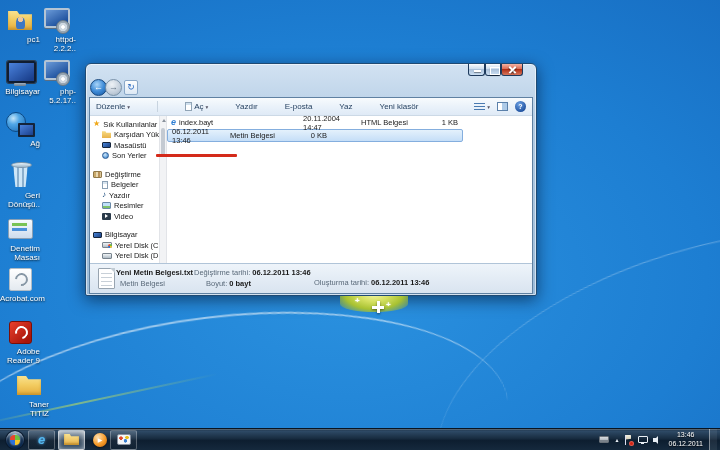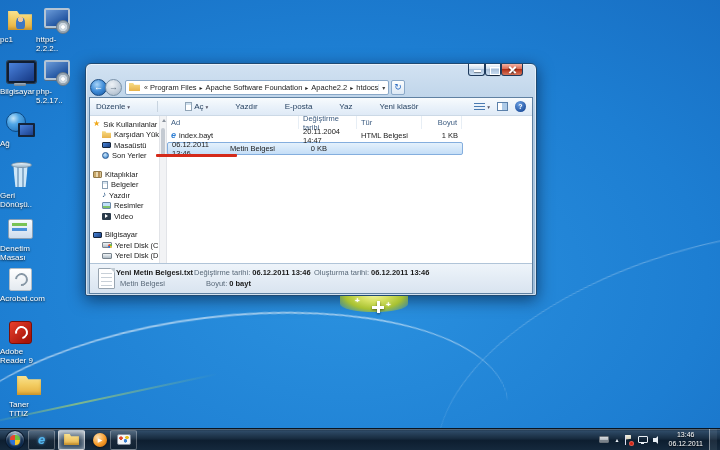--- a/index.html
+++ b/index.html
@@ -13,21 +13,21 @@
     border-top:2px solid rgba(255,255,255,.55); transform:rotate(-7deg); filter:blur(.6px); }
   .arc2 { position:absolute; left:430px; top:240px; width:620px; height:320px; border-radius:50%;
     border-top:1.5px solid rgba(255,255,255,.30); transform:rotate(-14deg); filter:blur(.7px); }
   .greenline { position:absolute; left:-20px; top:398px; width:240px; height:2px; transform:rotate(-12deg);
     background:linear-gradient(90deg, rgba(200,225,70,0), rgba(205,230,80,.55) 40%, rgba(200,225,70,0)); }
   .glow { position:absolute; left:340px; top:296px; width:68px; height:16px; border-radius:0 0 50% 50%;
     background:radial-gradient(ellipse at 50% -10%, #f0f4a0 0%, #d4e060 30%, #a8c232 60%, rgba(130,170,30,0) 95%); }
   .sparkle { position:absolute; color:#fff; font-size:8px; font-weight:bold; text-shadow:0 0 2px #fff; }
 
   
-  .dicon { position:absolute; width:40px; text-align:left; }
+  .dicon { position:absolute; width:40px; text-align:right; }
   .dg { position:relative; width:32px; height:28px; margin:0 auto; }
   .dlabel { margin-top:1px; font-size:8px; line-height:1.15; color:#fff; text-shadow:0 1px 2px rgba(0,0,0,.85); }
 
   .fold-shape, .ic-shared-folder::before, .ic-folder::before {
     content:""; position:absolute; left:4px; top:5px; width:24px; height:19px;
     background:linear-gradient(180deg,#f9e290 0%,#f3cd62 45%,#e5ad3c 100%);
     clip-path:polygon(0 0, 38% 0, 47% 17%, 100% 17%, 100% 100%, 0 100%);
     box-shadow:inset 0 -2px 3px rgba(160,110,20,.4); }
   .ic-shared-folder::after { content:""; position:absolute; left:12px; top:11px; width:9px; height:12px;
     border-radius:45% 45% 30% 30%;
@@ -268,32 +268,20 @@
     </div>
   </div>
 
   <div class="addrbar">
     <div class="navbtn nav-back">
       <span>←</span>
     </div>
     <div class="navbtn nav-fwd">
       <span>→</span>
     </div>
-    <div class="crumbbox">
-      <span class="crumb-folder"></span>
-      <span class="crumb-sep">«</span>
-      <span class="crumb">Program Files</span>
-      <span class="crumb-arrow">▸</span>
-      <span class="crumb">Apache Software Foundation</span>
-      <span class="crumb-arrow">▸</span>
-      <span class="crumb">Apache2.2</span>
-      <span class="crumb-arrow">▸</span>
-      <span class="crumb">htdocs</span>
-      <span class="crumb-dd">▾</span>
-    </div>
     <div class="refreshbtn">
       <span>↻</span>
     </div>
   </div>
 
   <div class="client">
     <div class="toolbar">
       <div class="tb-item">
         <span>Düzenle</span>
         <span class="tb-dd">▾</span>
@@ -340,21 +328,21 @@
           <span class="sbi si-monitor"></span>
           <span>Masaüstü</span>
         </div>
         <div class="sb-item">
           <span class="sbi si-recent"></span>
           <span>Son Yerler</span>
         </div>
         <div class="sb-gap"></div>
         <div class="sb-head">
           <span class="sbi si-lib"></span>
-          <span>Kitaplıklar</span>
+          <span>Değiştirme</span>
         </div>
         <div class="sb-item">
           <span class="sbi si-doc"></span>
           <span>Belgeler</span>
         </div>
         <div class="sb-item">
           <span class="sbi si-note">♪</span>
           <span>Yazdır</span>
         </div>
         <div class="sb-item">
@@ -376,34 +364,20 @@
         </div>
         <div class="sb-item">
           <span class="sbi si-disk"></span>
           <span>Yerel Disk (D:)</span>
         </div>
       </div>
 
       <div class="sb-scroll"></div>
 
       <div class="filelist">
-        <div class="cols">
-          <div class="col w-name">
-            <span>Ad</span>
-          </div>
-          <div class="col w-date">
-            <span>Değiştirme tarihi</span>
-          </div>
-          <div class="col w-type">
-            <span>Tür</span>
-          </div>
-          <div class="col w-size">
-            <span>Boyut</span>
-          </div>
-        </div>
 
         <div class="frow">
           <div class="col w-name fname">
             <span class="fi-ie">e</span>
             <span>index.bayt</span>
           </div>
           <div class="col w-date">
               <span>20.11.2004 14:47</span>
             </div>
           <div class="col w-type">
@@ -429,21 +403,21 @@
 
       <div class="redline"></div>
     </div>
 
     <div class="details">
       <div class="dp-icon"></div>
       <div class="dp" style="left:26px;top:4px"><b>Yeni Metin Belgesi.txt</b></div>
       <div class="dp" style="left:104px;top:4px">
         <span>Değiştirme tarihi:</span><span class="v">06.12.2011 13:46</span>
       </div>
-      <div class="dp" style="left:224px;top:4px">
+      <div class="dp" style="left:224px;top:14px">
         <span>Oluşturma tarihi:</span><span class="v">06.12.2011 13:46</span>
       </div>
       <div class="dp" style="left:30px;top:15px"><span>Metin Belgesi</span></div>
       <div class="dp" style="left:116px;top:15px">
         <span>Boyut:</span><span class="v">0 bayt</span>
       </div>
     </div>
   </div>
 </div>
 

